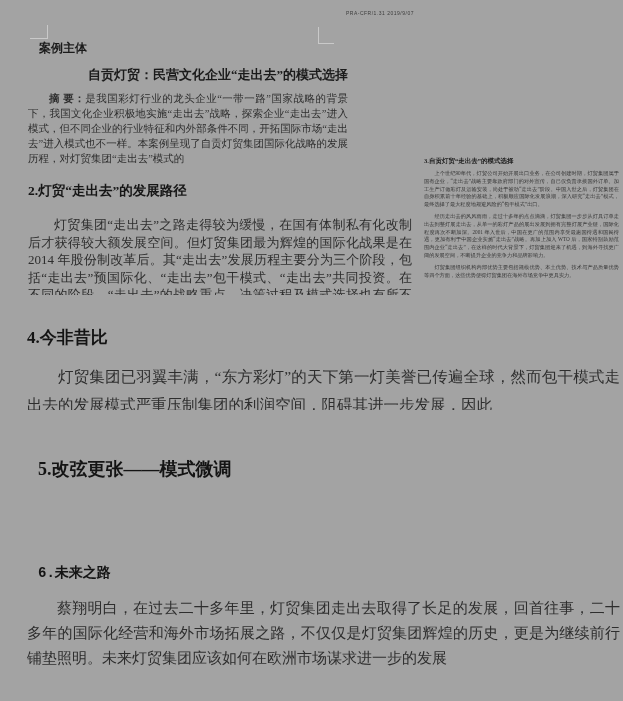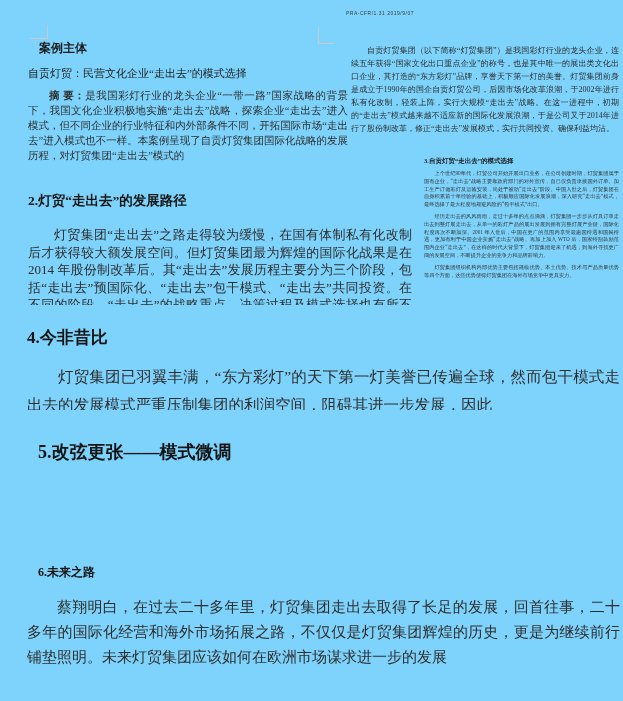--- a/index.html
+++ b/index.html
@@ -1,89 +1,88 @@
 <!DOCTYPE html>
 <html><head>
 <meta charset="utf-8">
 <style>
   html, body { margin: 0; padding: 0; }
   .doc {
     position: relative;
     width: 623px;
     height: 701px;
-    background: #7dd3fc;
+    background: #a3a3a3;
     font-family: "Liberation Serif", "DejaVu Serif", serif;
     color: #2e2e2e;
     overflow: hidden;
   }
   
   .corner-tl {
     position: absolute; left: 30px; top: 25px; width: 17px; height: 13px;
     border-right: 1px solid #c9c9c9; border-bottom: 1px solid #c9c9c9;
   }
   .corner-tr {
     position: absolute; left: 318px; top: 27px; width: 15px; height: 16px;
     border-left: 1px solid #c9c9c9; border-bottom: 1px solid #c9c9c9;
   }
   
   .title-block { position: absolute; left: 28px; top: 40px; width: 320px; }
   .kicker { font-weight: bold; font-size: 12px; color: #1b1b1b; margin-left: 11px; }
-  .doc-title { font-weight: normal; font-size: 11px; color: #1b1b1b; text-align: left; margin-top: 9px; }
+  .doc-title { font-weight: bold; font-size: 13px; color: #1b1b1b; text-align: right; margin-top: 9px; }
   .abstract { font-size: 10.5px; line-height: 15px; text-align: justify; text-indent: 2em; margin-top: 7px; color: #2e2e2e; }
   .abstract-label { font-weight: bold; font-family: Liberation Serif, serif; }
   
   .header-code {
     position: absolute; left: 346px; top: 10px; font-size: 5px; color: #3c3c3c;
     font-family: "Liberation Sans", "DejaVu Sans", sans-serif;
     letter-spacing: 0.5px; filter: blur(0.4px);
   }
   
   .section1 { position: absolute; left: 351px; top: 38px; width: 268px; }
   .s1-heading { font-size: 9px; font-weight: bold; color: #161616; }
   .s1-body { margin-top: 6px; font-size: 8px; line-height: 13px; text-align: justify; text-indent: 2em; }
   
-  .section2 { position: absolute; left: 28px; top: 192px; width: 384px; height: 113px; overflow: hidden; }
+  .section2 { position: absolute; left: 28px; top: 182px; width: 384px; height: 113px; overflow: hidden; }
   .s2-heading { font-size: 13.5px; font-weight: bold; color: #161616; }
   .s2-body { margin-top: 16px; font-size: 13px; line-height: 17.5px; text-align: justify; text-indent: 2em; }
   
   .section3 { position: absolute; left: 424px; top: 157px; width: 195px; height: 162px; overflow: hidden; }
   .s3-heading { font-size: 6.5px; font-weight: bold; color: #1d1d1d; }
   .s3-body { margin-top: 4px; }
   .s3-body p { margin: 0 0 4px 0; font-size: 5.2px; line-height: 7.8px; text-align: justify; text-indent: 2em; color: #343434; }
   
   .section4 { position: absolute; left: 27px; top: 326px; width: 593px; height: 84px; overflow: hidden; }
   .s4-heading { font-size: 17px; font-weight: bold; color: #141414; margin-left: 0; }
   .s4-body { margin-top: 14px; font-size: 15.5px; line-height: 28px; text-align: justify; text-indent: 2em; }
   
   .section5 { position: absolute; left: 27px; top: 440px; width: 593px; height: 90px; overflow: hidden; }
-  .s5-heading { font-size: 18px; font-weight: bold; color: #141414; margin-left: 11px; }
+  .s5-heading { font-size: 18px; font-weight: bold; color: #141414; margin-left: 11px; margin-top: 17px; }
   .s5-body { margin-top: 12px; font-size: 15.5px; line-height: 26px; text-align: justify; text-indent: 2em; }
   
   .section6 { position: absolute; left: 27px; top: 564px; width: 593px; height: 130px; overflow: hidden; }
-  .s6-heading { font-size: 12px; font-weight: bold; color: #141414; margin-left: 11px; }
+  .s6-heading { font-size: 14px; font-weight: bold; color: #141414; margin-left: 11px; font-family: Liberation Mono, monospace; }
   .s6-body { margin-top: 14px; font-size: 15px; line-height: 25px; text-align: justify; text-indent: 2em; }
 </style>
 </head>
 <body>
 
 <div class="doc">
 
   <div class="corner-tl"></div>
   <div class="corner-tr"></div>
 
   <div class="header-code">PRA-CFR/1.31 2019/9/07</div>
 
   <div class="title-block">
     <div class="kicker">案例主体</div>
     <div class="doc-title">自贡灯贸：民营文化企业“走出去”的模式选择</div>
     <div class="abstract"><span class="abstract-label">摘 要：</span><span>是我国彩灯行业的龙头企业“一带一路”国家战略的背景下，我国文化企业积极地实施“走出去”战略，探索企业“走出去”进入模式，但不同企业的行业特征和内外部条件不同，开拓国际市场“走出去”进入模式也不一样。本案例呈现了自贡灯贸集团国际化战略的发展历程，对灯贸集团“走出去”模式的</span></div>
   </div>
 
   <div class="section1">
-    <div class="s1-body">自贡灯贸集团（以下简称“灯贸集团”）是我国彩灯行业的龙头企业，连续五年获得“国家文化出口重点企业”的称号，也是其中唯一的展出类文化出口企业，其打造的“东方彩灯”品牌，享誉天下第一灯的美誉。灯贸集团前身是成立于1990年的国企自贡灯贸公司，后因市场化改革浪潮，于2002年进行私有化改制，轻装上阵，实行大规模“走出去”战略。在这一进程中，初期的“走出去”模式越来越不适应新的国际化发展浪潮，于是公司又于2014年进行了股份制改革，修正“走出去”发展模式，实行共同投资、确保利益均沾。</div>
   </div>
 
   <div class="section2">
     <div class="s2-heading">2.灯贸“走出去”的发展路径</div>
     <div class="s2-body">灯贸集团“走出去”之路走得较为缓慢，在国有体制私有化改制后才获得较大额发展空间。但灯贸集团最为辉煌的国际化战果是在 2014 年股份制改革后。其“走出去”发展历程主要分为三个阶段，包括“走出去”预国际化、“走出去”包干模式、“走出去”共同投资。在不同的阶段，“走出去”的战略重点、决策过程及模式选择也有所不同。</div>
   </div>
 
   <div class="section3">
     <div class="s3-heading">3.自贡灯贸“走出去”的模式选择</div>
     <div class="s3-body">

